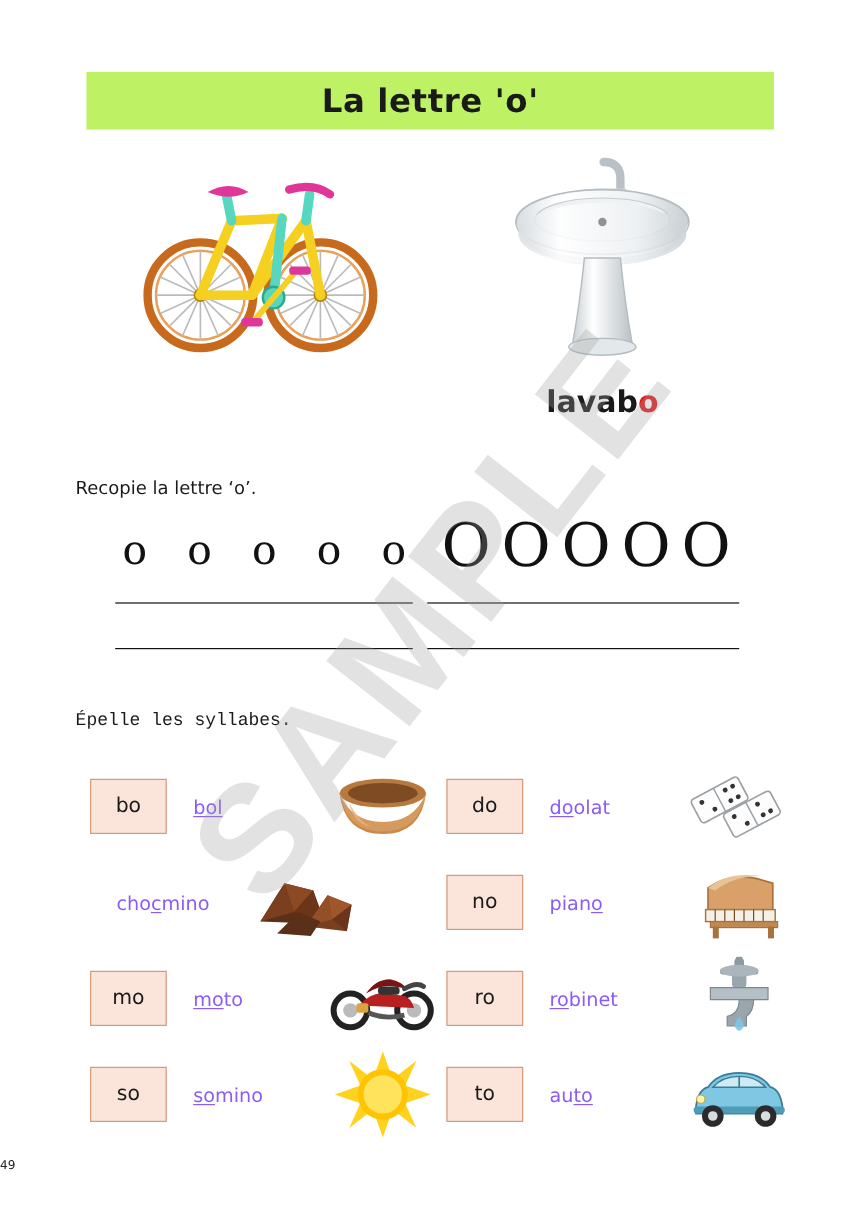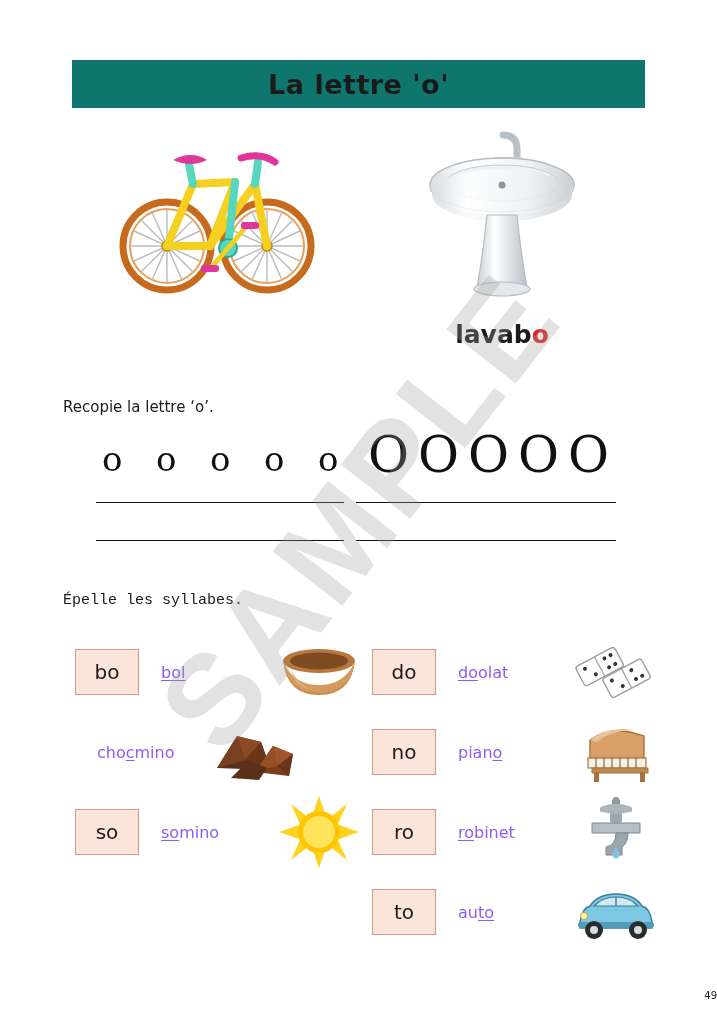--- a/index.html
+++ b/index.html
@@ -21,21 +21,21 @@
     height: 1024px;
   }
 
   
   .title-banner {
     position: absolute;
     left: 72px;
     top: 60px;
     width: 573px;
     height: 48px;
-    background: #0f766e;
+    background: #bef264;
     display: flex;
     align-items: center;
     justify-content: center;
   }
   .title-text {
     font-family: "DejaVu Sans", sans-serif;
     font-size: 27px;
     font-weight: bold;
     color: #1a1a1a;
     letter-spacing: 0.5px;
@@ -136,21 +136,21 @@
   }
   .syll-box {
     width: 62px;
     height: 44px;
     background: #fbe5da;
     border: 1.3px solid #d89a7a;
     display: flex;
     align-items: center;
     justify-content: center;
     font-family: "DejaVu Sans", sans-serif;
-    font-size: 20px;
+    font-size: 17px;
     color: #1a1a1a;
     flex: 0 0 auto;
   }
   .syll-word {
     margin-left: 22px;
     font-family: "DejaVu Sans", sans-serif;
     font-size: 16px;
     color: #8b5cf6;
     width: 110px;
     flex: 0 0 auto;
@@ -165,25 +165,24 @@
     justify-content: center;
     flex: 0 0 auto;
   }
 
   
   .page-number {
     position: absolute;
     left: 0;
     right: 0;
     top: 966px;
-    text-align: right;
+    text-align: left;
     font-family: "DejaVu Sans", sans-serif;
     font-size: 10px;
     color: #222;
-    margin-top: 24px;
   }
 
   
   .watermark {
     position: absolute;
     left: 50%;
     top: 50%;
     transform: translate(-50%, -50%) rotate(-52deg);
     font-family: "Liberation Sans", sans-serif;
     font-size: 128px;
@@ -353,20 +352,38 @@
             <polygon points="34,40 50,22 60,50" fill="#6b3519"></polygon>
             <polygon points="44,52 62,26 82,34 78,56" fill="#7a3f1e"></polygon>
             <polygon points="44,52 62,26 66,46" fill="#934f27"></polygon>
             <polygon points="66,46 62,26 82,34" fill="#a0562b"></polygon>
             <polygon points="66,46 82,34 78,56" fill="#6b3519"></polygon>
             <polygon points="20,58 38,40 56,48 48,60" fill="#5b3018"></polygon>
           </svg>
         </div>
       </div>
 
+      <div class="syll-row">
+        <div class="syll-box">mo</div>
+        <div class="syll-word"><span></span><u>mo</u><span>to</span></div>
+        <div class="syll-pic">
+          <svg width="88" height="56" viewBox="0 0 88 56" aria-hidden="true">
+            <circle cx="17" cy="38" r="14" fill="none" stroke="#222" stroke-width="5"></circle>
+            <circle cx="17" cy="38" r="6" fill="#bbb"></circle>
+            <circle cx="70" cy="38" r="14" fill="none" stroke="#222" stroke-width="5"></circle>
+            <circle cx="70" cy="38" r="6" fill="#bbb"></circle>
+            <path d="M24 34 q10 -12 24 -10 l14 2 q6 2 8 10 z" fill="#b81f1f"></path>
+            <path d="M30 24 q12 -8 24 -6 l10 2 q-4 -6 -14 -8 q-12 0 -20 12 z" fill="#7a1313"></path>
+            <rect x="40" y="18" width="18" height="7" rx="3" fill="#333"></rect>
+            <path d="M62 20 q10 -6 16 -2" stroke="#444" stroke-width="4" fill="none" stroke-linecap="round"></path>
+            <rect x="22" y="32" width="10" height="8" rx="2" fill="#d9a441"></rect>
+            <path d="M32 40 q14 6 30 2" stroke="#555" stroke-width="4" fill="none"></path>
+          </svg>
+        </div>
+      </div>
 
       <div class="syll-row">
         <div class="syll-box">so</div>
         <div class="syll-word"><span></span><u>so</u><span>mino</span></div>
         <div class="syll-pic">
           <svg width="80" height="72" viewBox="0 0 80 72" aria-hidden="true">
             <g fill="#ffd21f">
               <polygon points="40,0 47,20 33,20"></polygon>
               <polygon points="40,72 47,52 33,52"></polygon>
               <polygon points="0,36 20,29 20,43"></polygon>

